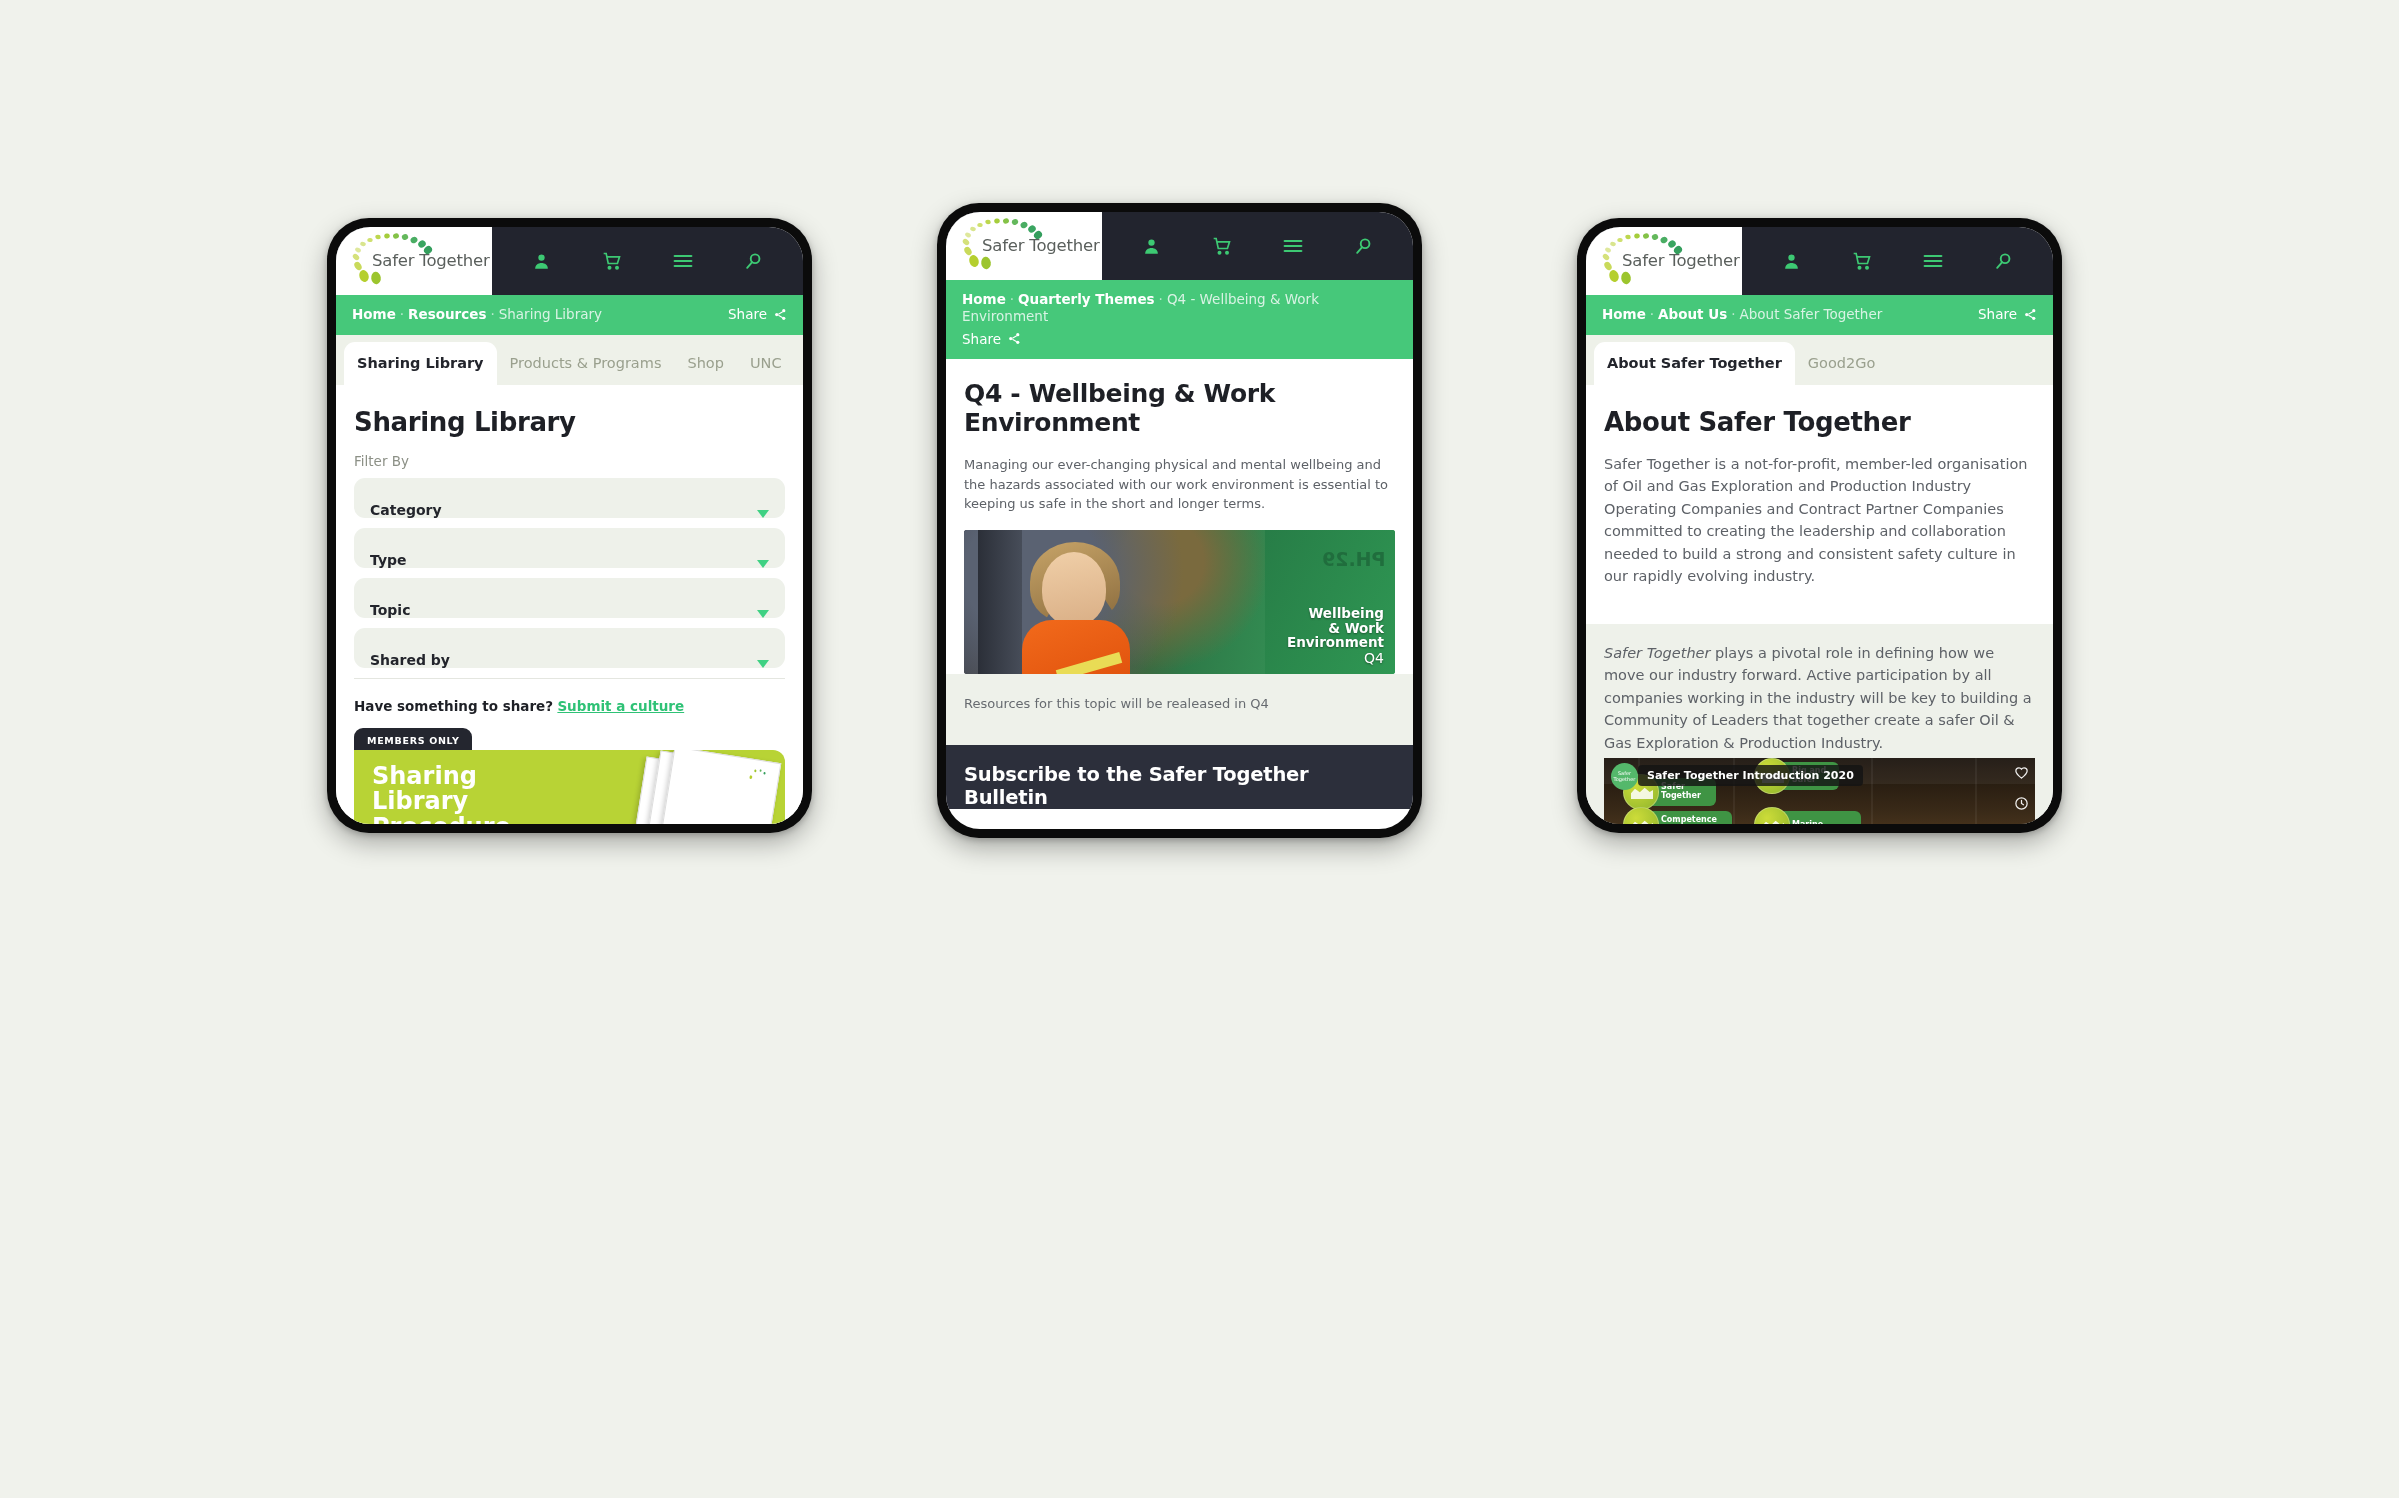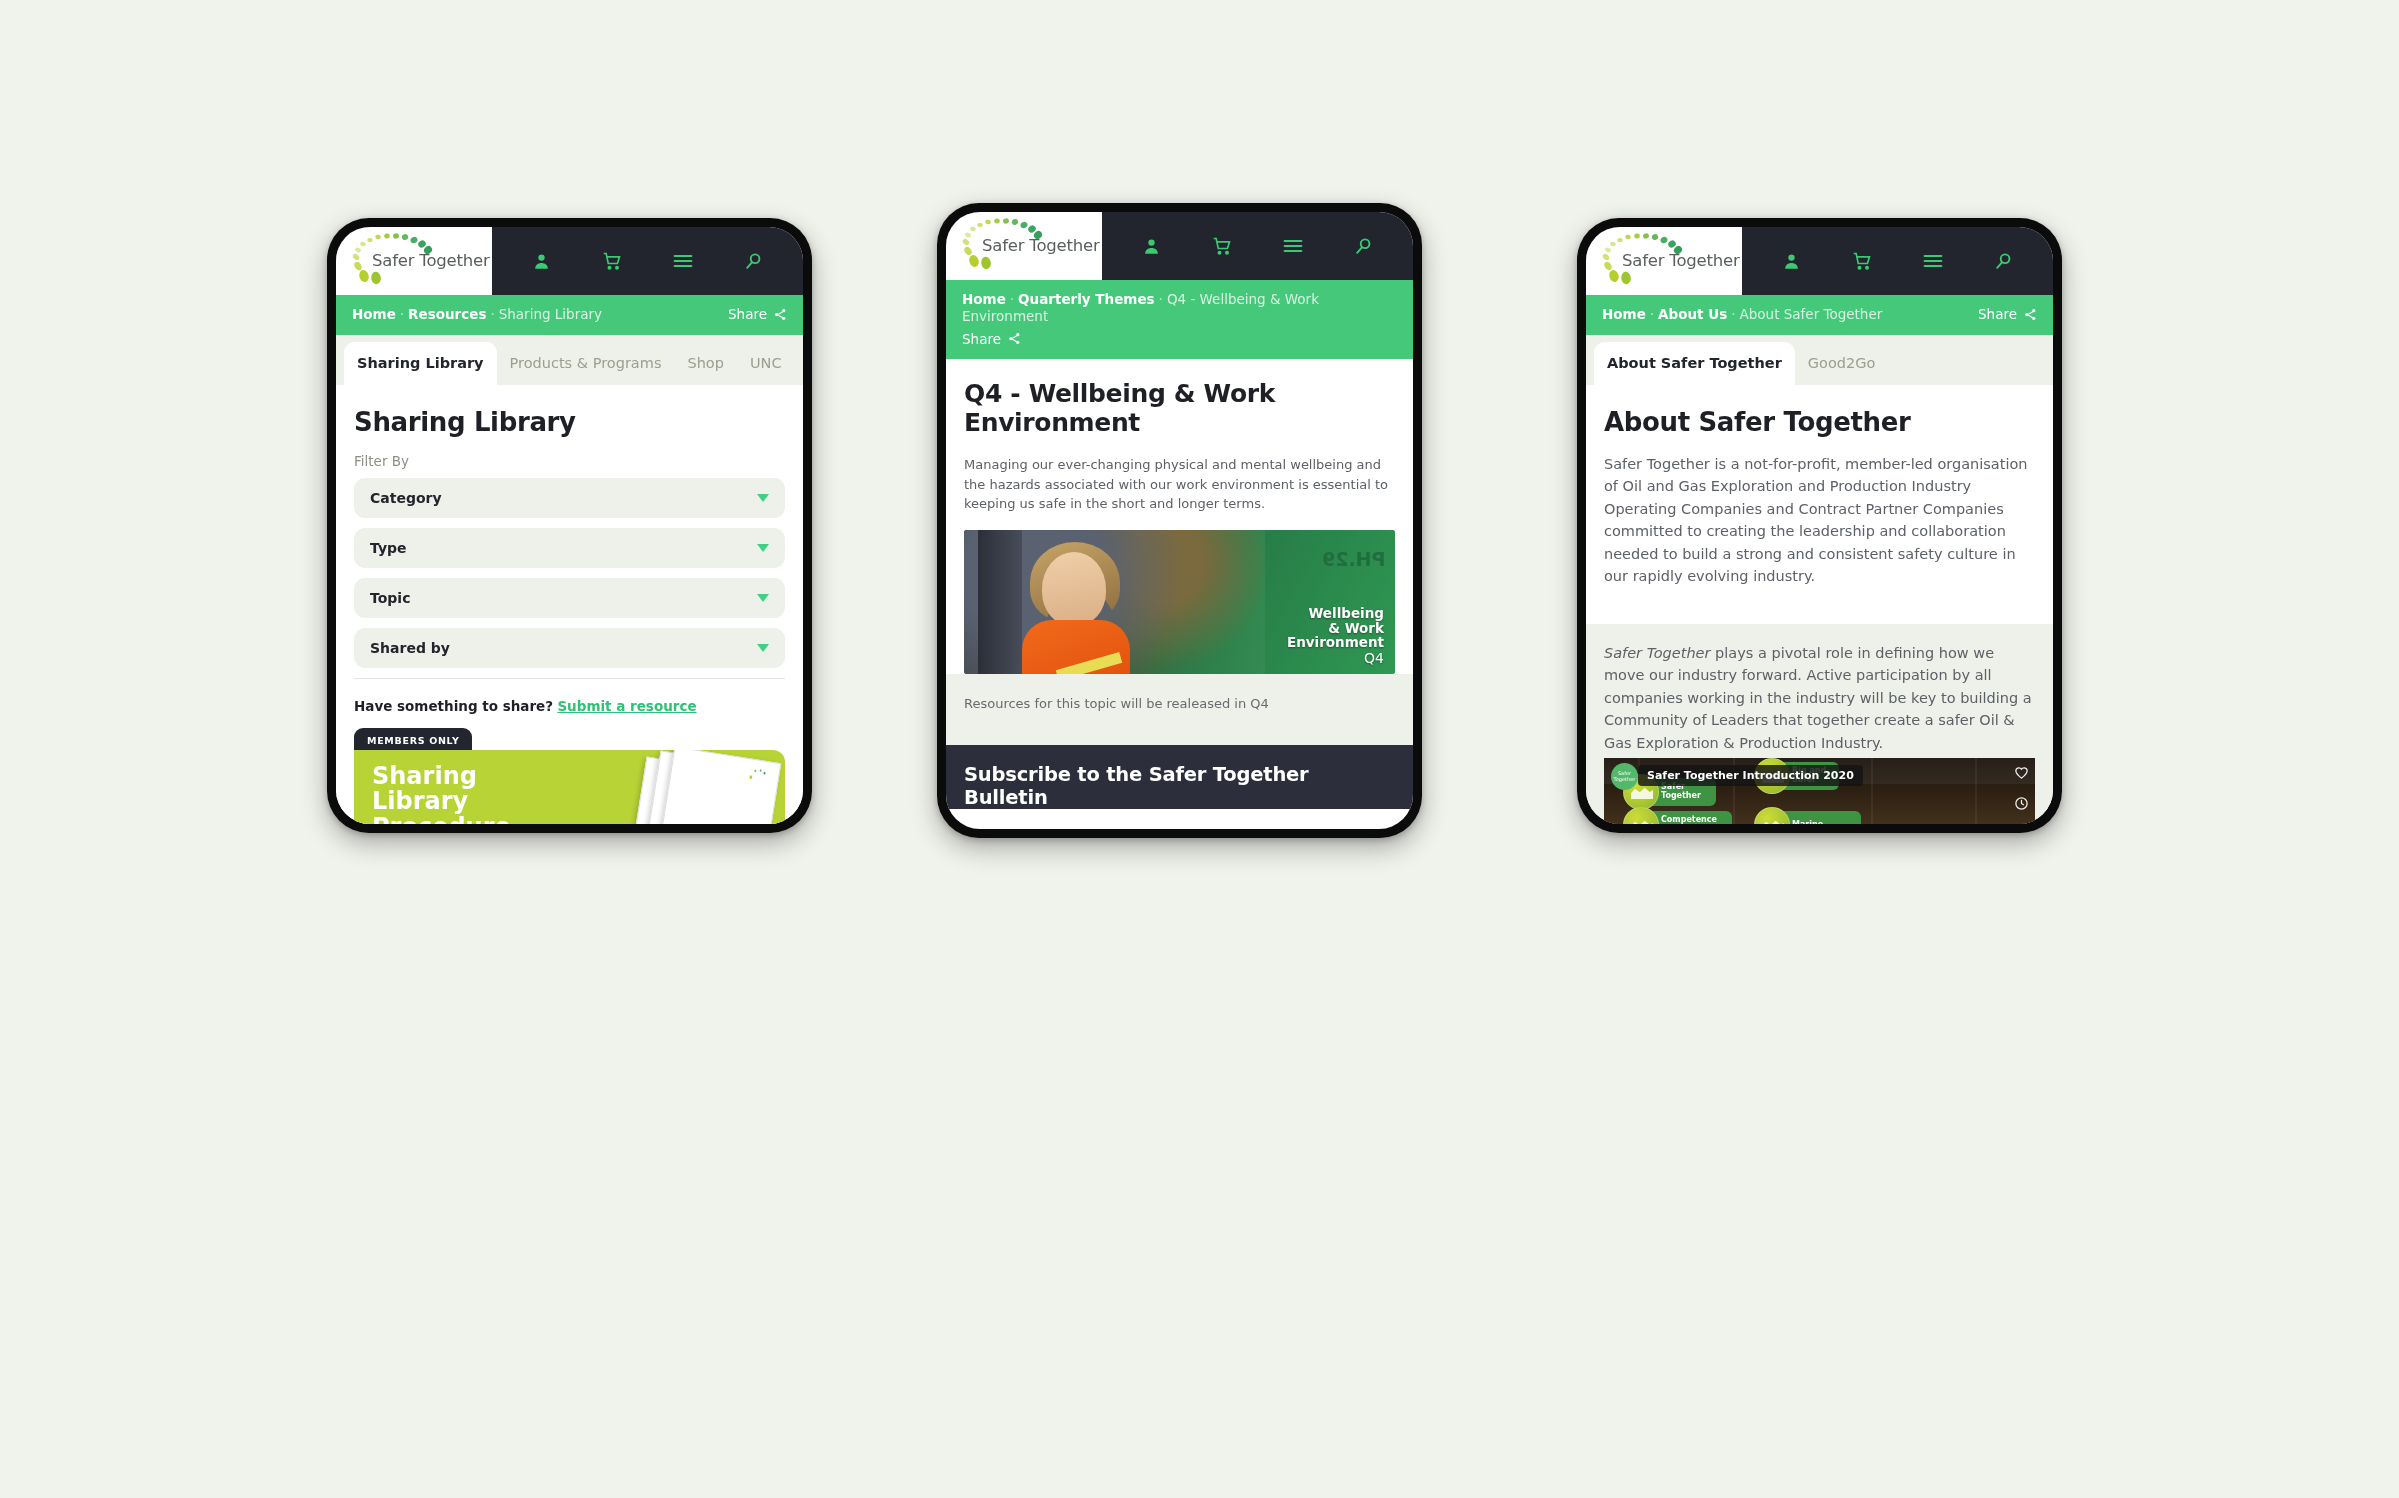--- a/index.html
+++ b/index.html
@@ -167,21 +167,21 @@
     color: #8c9086;
     margin-top: 16px;
     margin-bottom: 9px;
     font-family: "DejaVu Sans", sans-serif;
   }
   .filter-row {
     background: #eef1ea;
     border-radius: 11px;
     height: 40px;
     display: flex;
-    align-items: center;
+    align-items: flex-end;
     justify-content: space-between;
     padding: 0 16px;
     margin-bottom: 10px;
     cursor: pointer;
     gap: 43px;
   }
   .filter-name {
     font-size: 14px;
     font-weight: 700;
     color: #23252c;
@@ -477,21 +477,21 @@
         </div>
         <div class="filter-row">
           <span class="filter-name">Shared by</span>
           <span class="caret"></span>
         </div>
 
         <div class="divider"></div>
 
         <div class="share-line">
           <b>Have something to share?</b>
-          <a href="#">Submit a resource</a>
+          <a href="#">Submit a culture</a>
         </div>
 
         <div class="members-card">
           <div class="members-badge">MEMBERS ONLY</div>
           <div class="members-body">
             <div class="members-title">Sharing<br>Library<br>Procedure</div>
             <div class="doc-stack">
               <div class="doc doc1"></div>
               <div class="doc doc2"></div>
               <div class="doc doc3">

